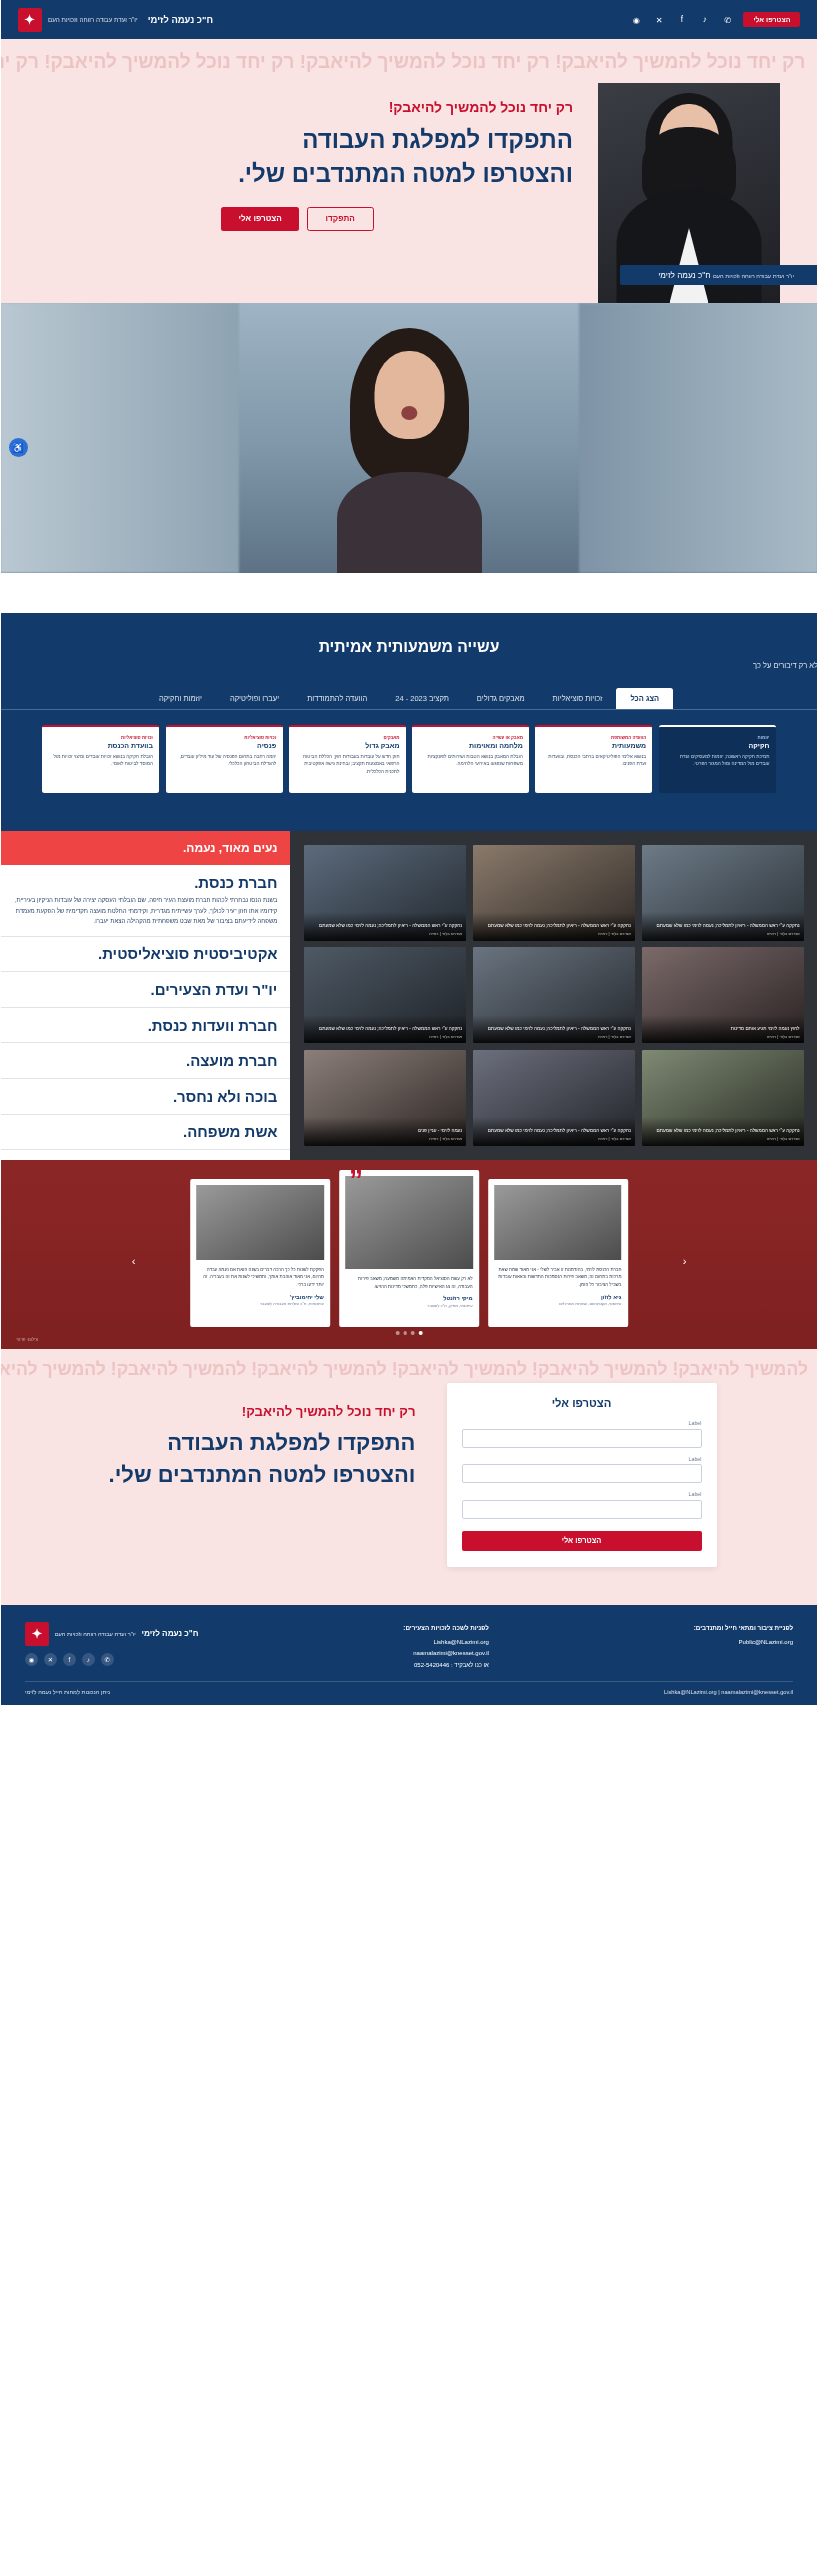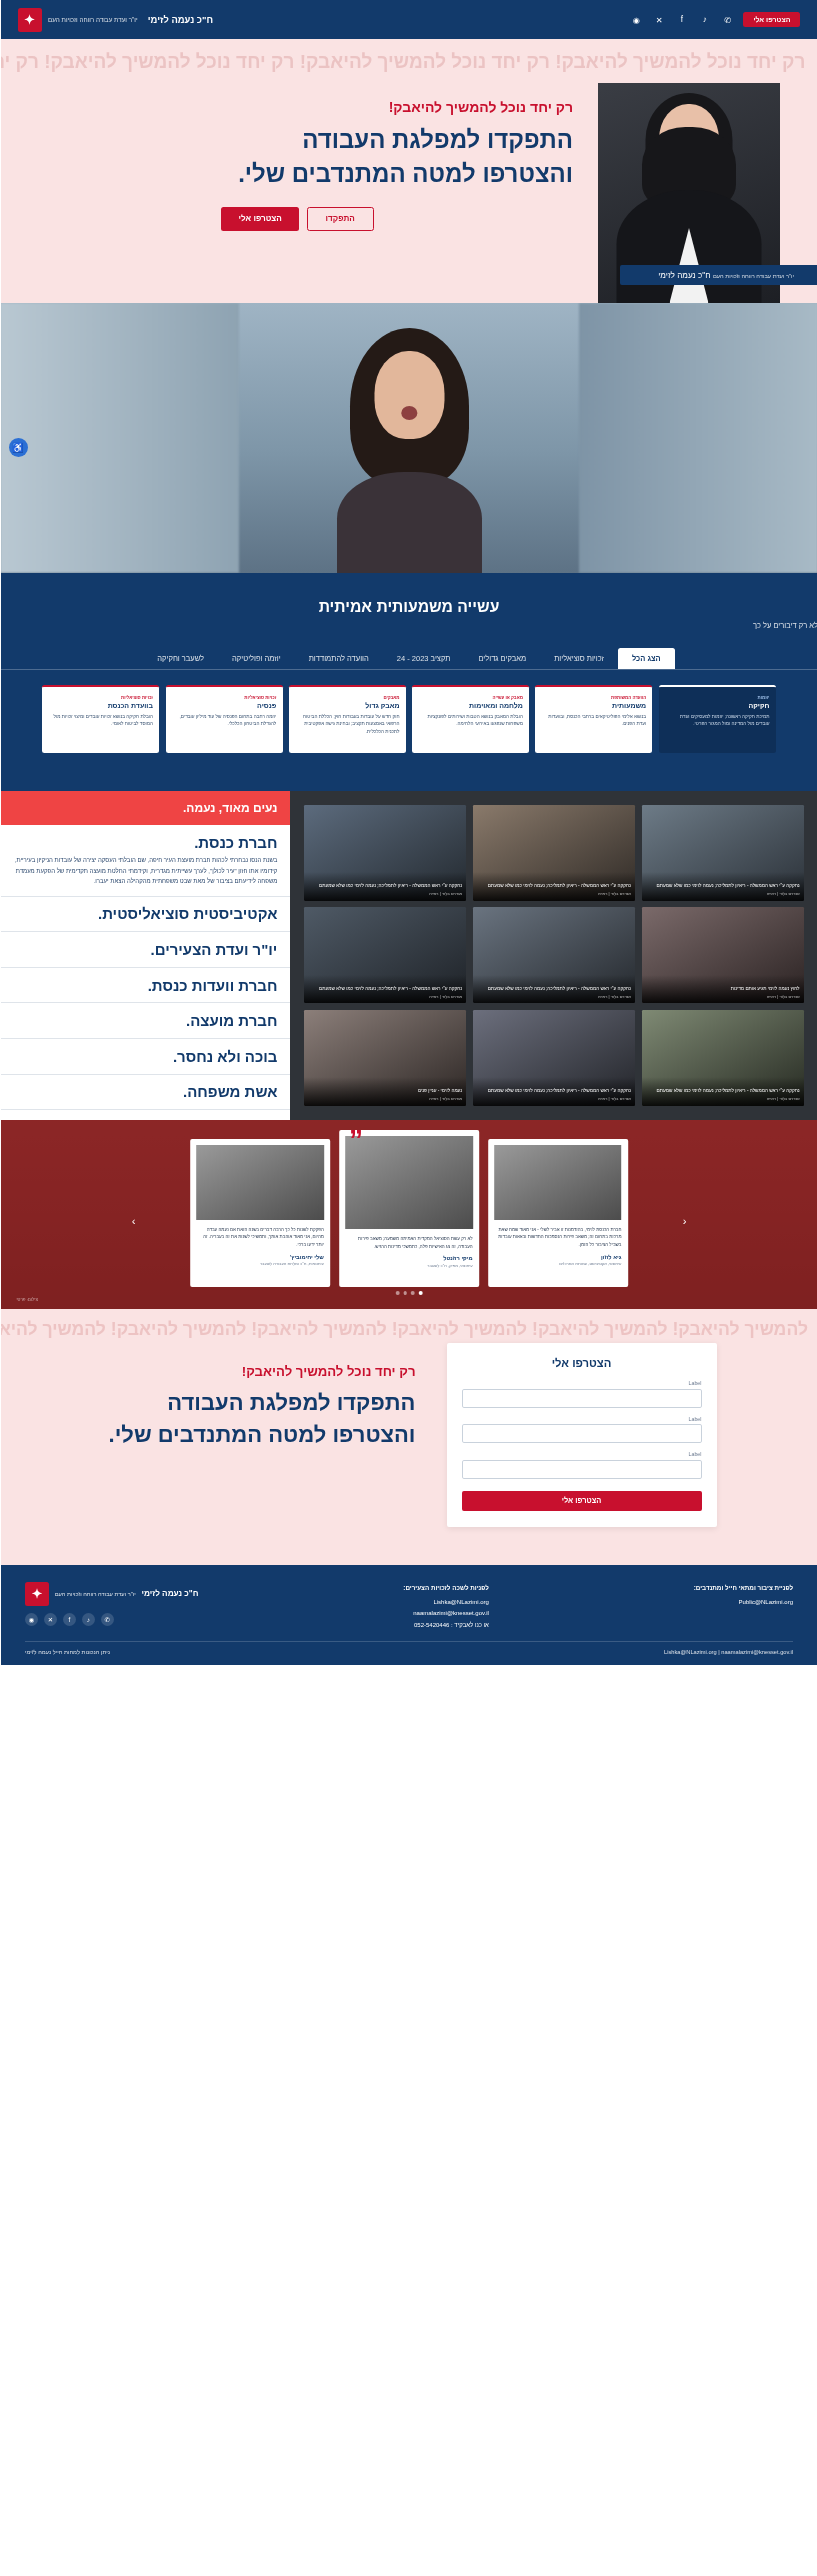--- a/index.html
+++ b/index.html
@@ -177,21 +177,21 @@
     width: 145px; height: 101px; background: #3a3238; border-radius: 46% 46% 0 0; }
   .a11y-btn {
     position: absolute; left: 8.8px; top: 50%;
     width: 19px; height: 19px; border-radius: 50%;
     background: #2b6fd4; color: #fff;
     display: flex; align-items: center; justify-content: center;
     font-size: 9.4px; cursor: pointer;
   }
 
   
-  .activity { background: #123a6b; color: #fff; padding: 25px 0 38px; }
+  .activity { background: #123a6b; color: #fff; padding: 25px 0 38px; margin-top: 40px; }
   .activity h2 { text-align: center; font-size: 15.7px; font-weight: bold; }
   .activity .sub { text-align: right; font-size: 7.5px; opacity: .85; margin-top: 5px; }
   .tabs {
     display: flex; justify-content: center; gap: 0;
     margin-top: 17.6px; padding: 0 25px;
     border-bottom: 0.6px solid rgba(255,255,255,.25);
   }
   .tab {
     font-size: 7.5px; padding: 6.3px 14px; cursor: pointer;
     opacity: .85; white-space: nowrap;
@@ -406,22 +406,22 @@
   <div class="activity">
     <h2>עשייה משמעותית אמיתית</h2>
     <div class="sub">לא רק דיבורים על כך</div>
 
     <div class="tabs">
       <div class="tab active">הצג הכל</div>
       <div class="tab">זכויות סוציאליות</div>
       <div class="tab">מאבקים גדולים</div>
       <div class="tab">תקציב 2023 - 24</div>
       <div class="tab">הוועדה להתמודדות</div>
-      <div class="tab">יוזמה ופוליטיקה</div>
-      <div class="tab">לשעבר וחקיקה</div>
+      <div class="tab">יעברו ופוליטיקה</div>
+      <div class="tab">יוזמות וחקיקה</div>
     </div>
 
     <div class="cards">
       <div class="card dk">
         <div class="c-kick">יוזמות</div>
         <div class="c-title">חקיקה</div>
         <div class="c-body">תמיכת חקיקה ראשונה; יוזמות למעסיקים ועדת עובדים מול המדינה ומול המגזר הפרטי.</div>
       </div>
       <div class="card">
         <div class="c-kick">הוועדה המשותפת</div>

